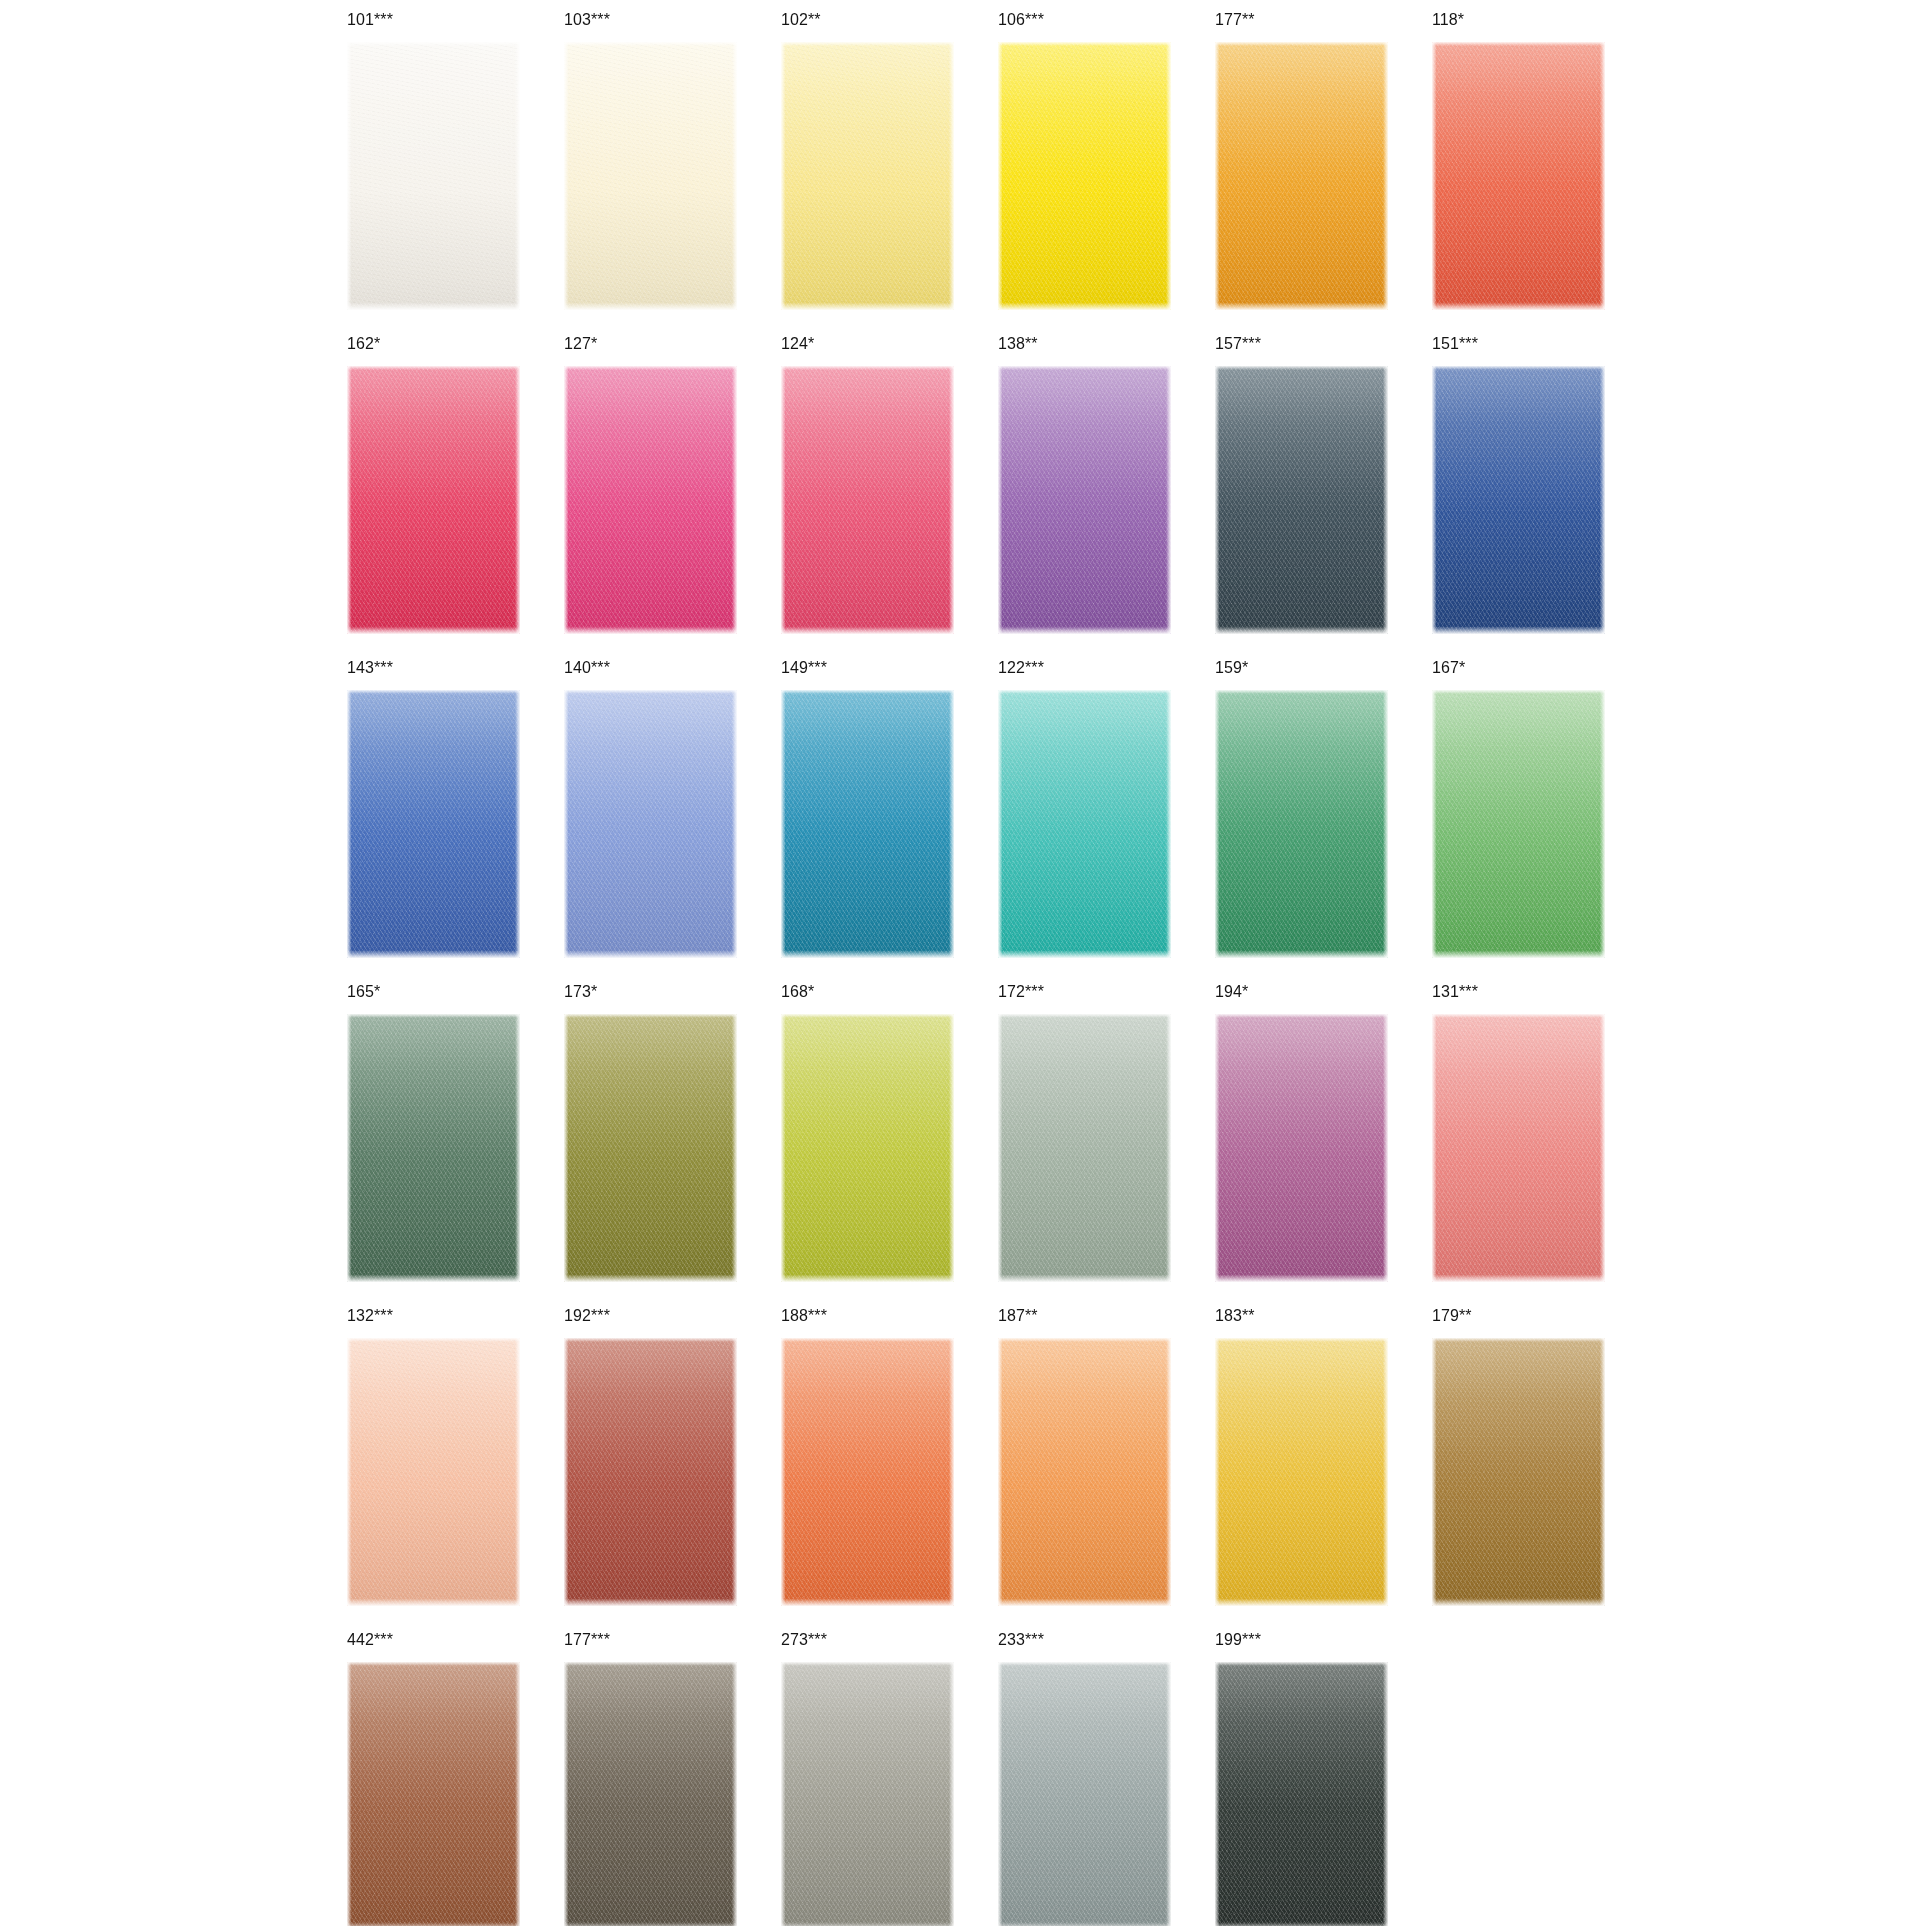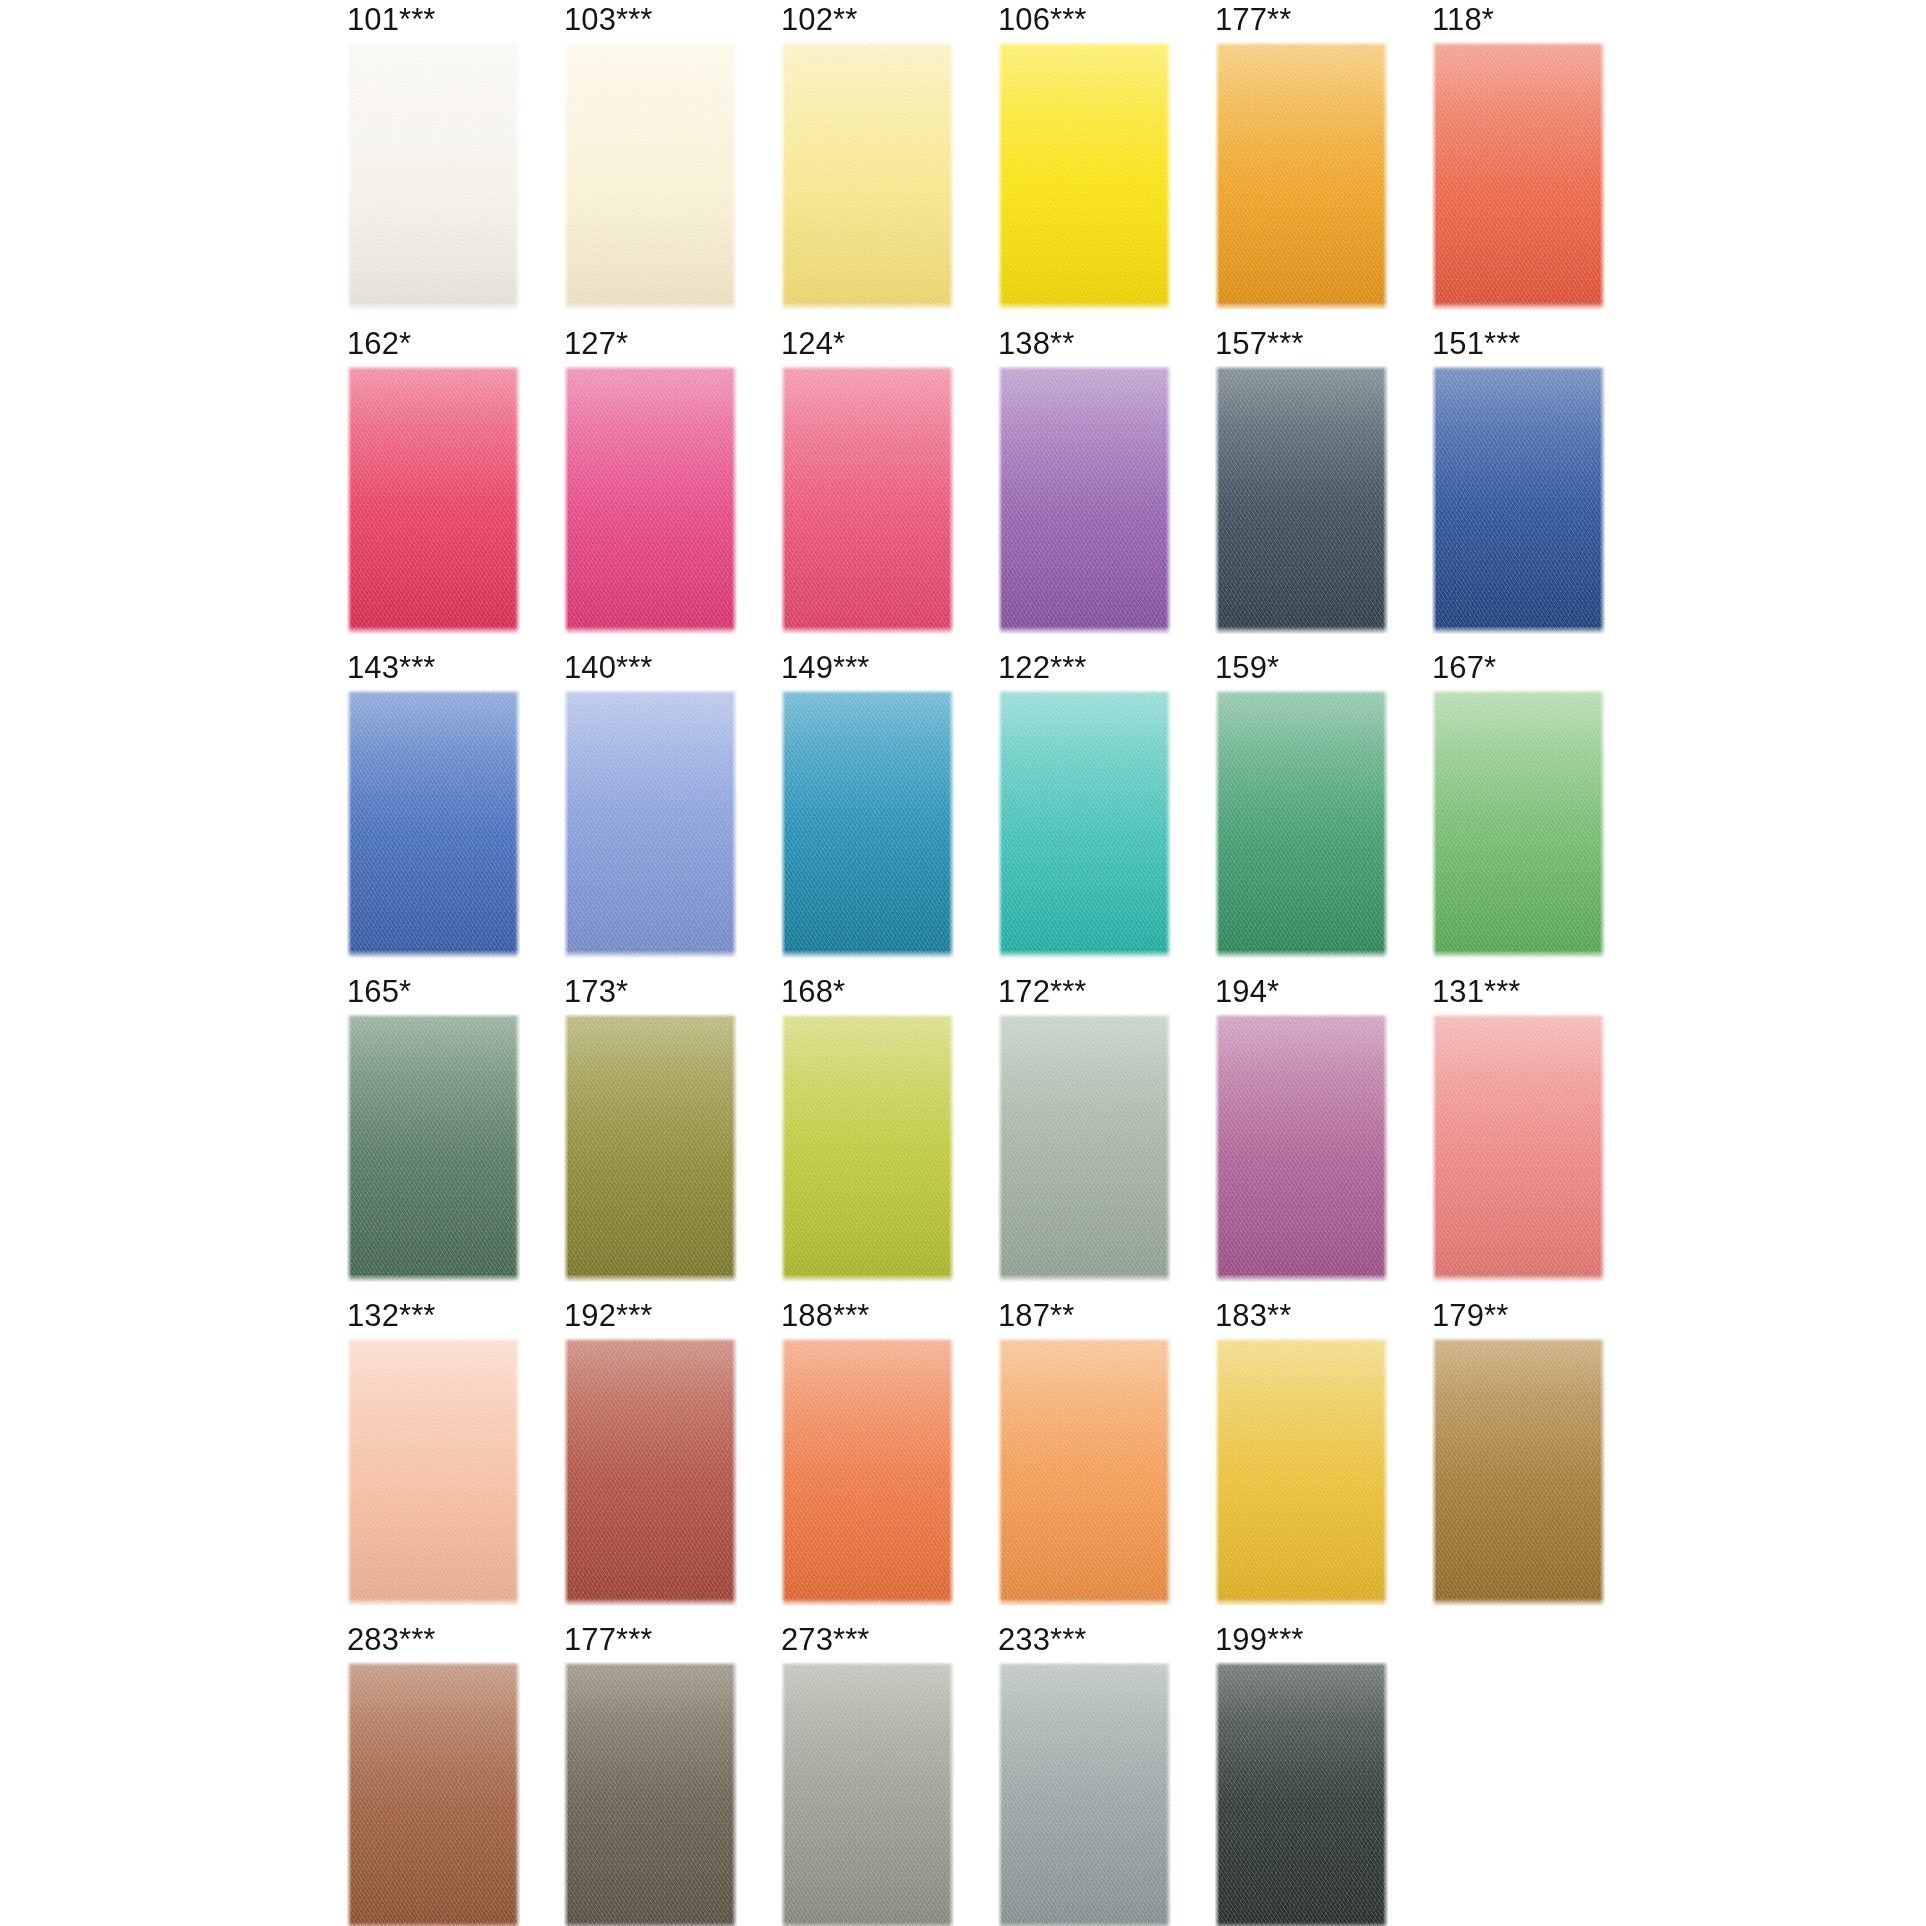--- a/index.html
+++ b/index.html
@@ -40,21 +40,21 @@
     position: relative;
     width: 217px;
     height: 324px;
     box-sizing: border-box;
   }
 
   .swatch-label {
     position: absolute;
     top: 1.3px;
     left: 27px;
-    font-size: 31px;
+    font-size: 16px;
     font-weight: 400;
     line-height: 28px;
     letter-spacing: 0.1px;
     color: #151515;
     font-family: "Liberation Sans", sans-serif;
     white-space: nowrap;
     user-select: none;
   }
 
   .swatch-block {
@@ -438,21 +438,21 @@
         <div class="swatch-label">179**</div>
         <div class="swatch-block">
           <div class="swatch-fill" style="background: linear-gradient(rgb(189, 154, 93) 0%, rgb(169, 129, 63) 45%, rgb(152, 112, 41) 100%);"></div>
           <div class="swatch-shade"></div>
           <div class="swatch-grain" style="transform: rotate(-0.7deg);"></div>
           <div class="swatch-tooth" style="background-position: 0px 6.4px, 0px 3.9px;"></div>
           <div class="swatch-edge"></div>
         </div>
       </div>
       <div class="swatch-cell">
-        <div class="swatch-label">283***</div>
+        <div class="swatch-label">442***</div>
         <div class="swatch-block">
           <div class="swatch-fill" style="background: linear-gradient(rgb(183, 126, 97) 0%, rgb(163, 101, 71) 45%, rgb(147, 84, 51) 100%);"></div>
           <div class="swatch-shade"></div>
           <div class="swatch-grain" style="transform: rotate(0.35deg);"></div>
           <div class="swatch-tooth" style="background-position: 1.9px 6.4px, 3.2px 3.9px;"></div>
           <div class="swatch-edge"></div>
         </div>
       </div>
       <div class="swatch-cell">
         <div class="swatch-label">177***</div>

